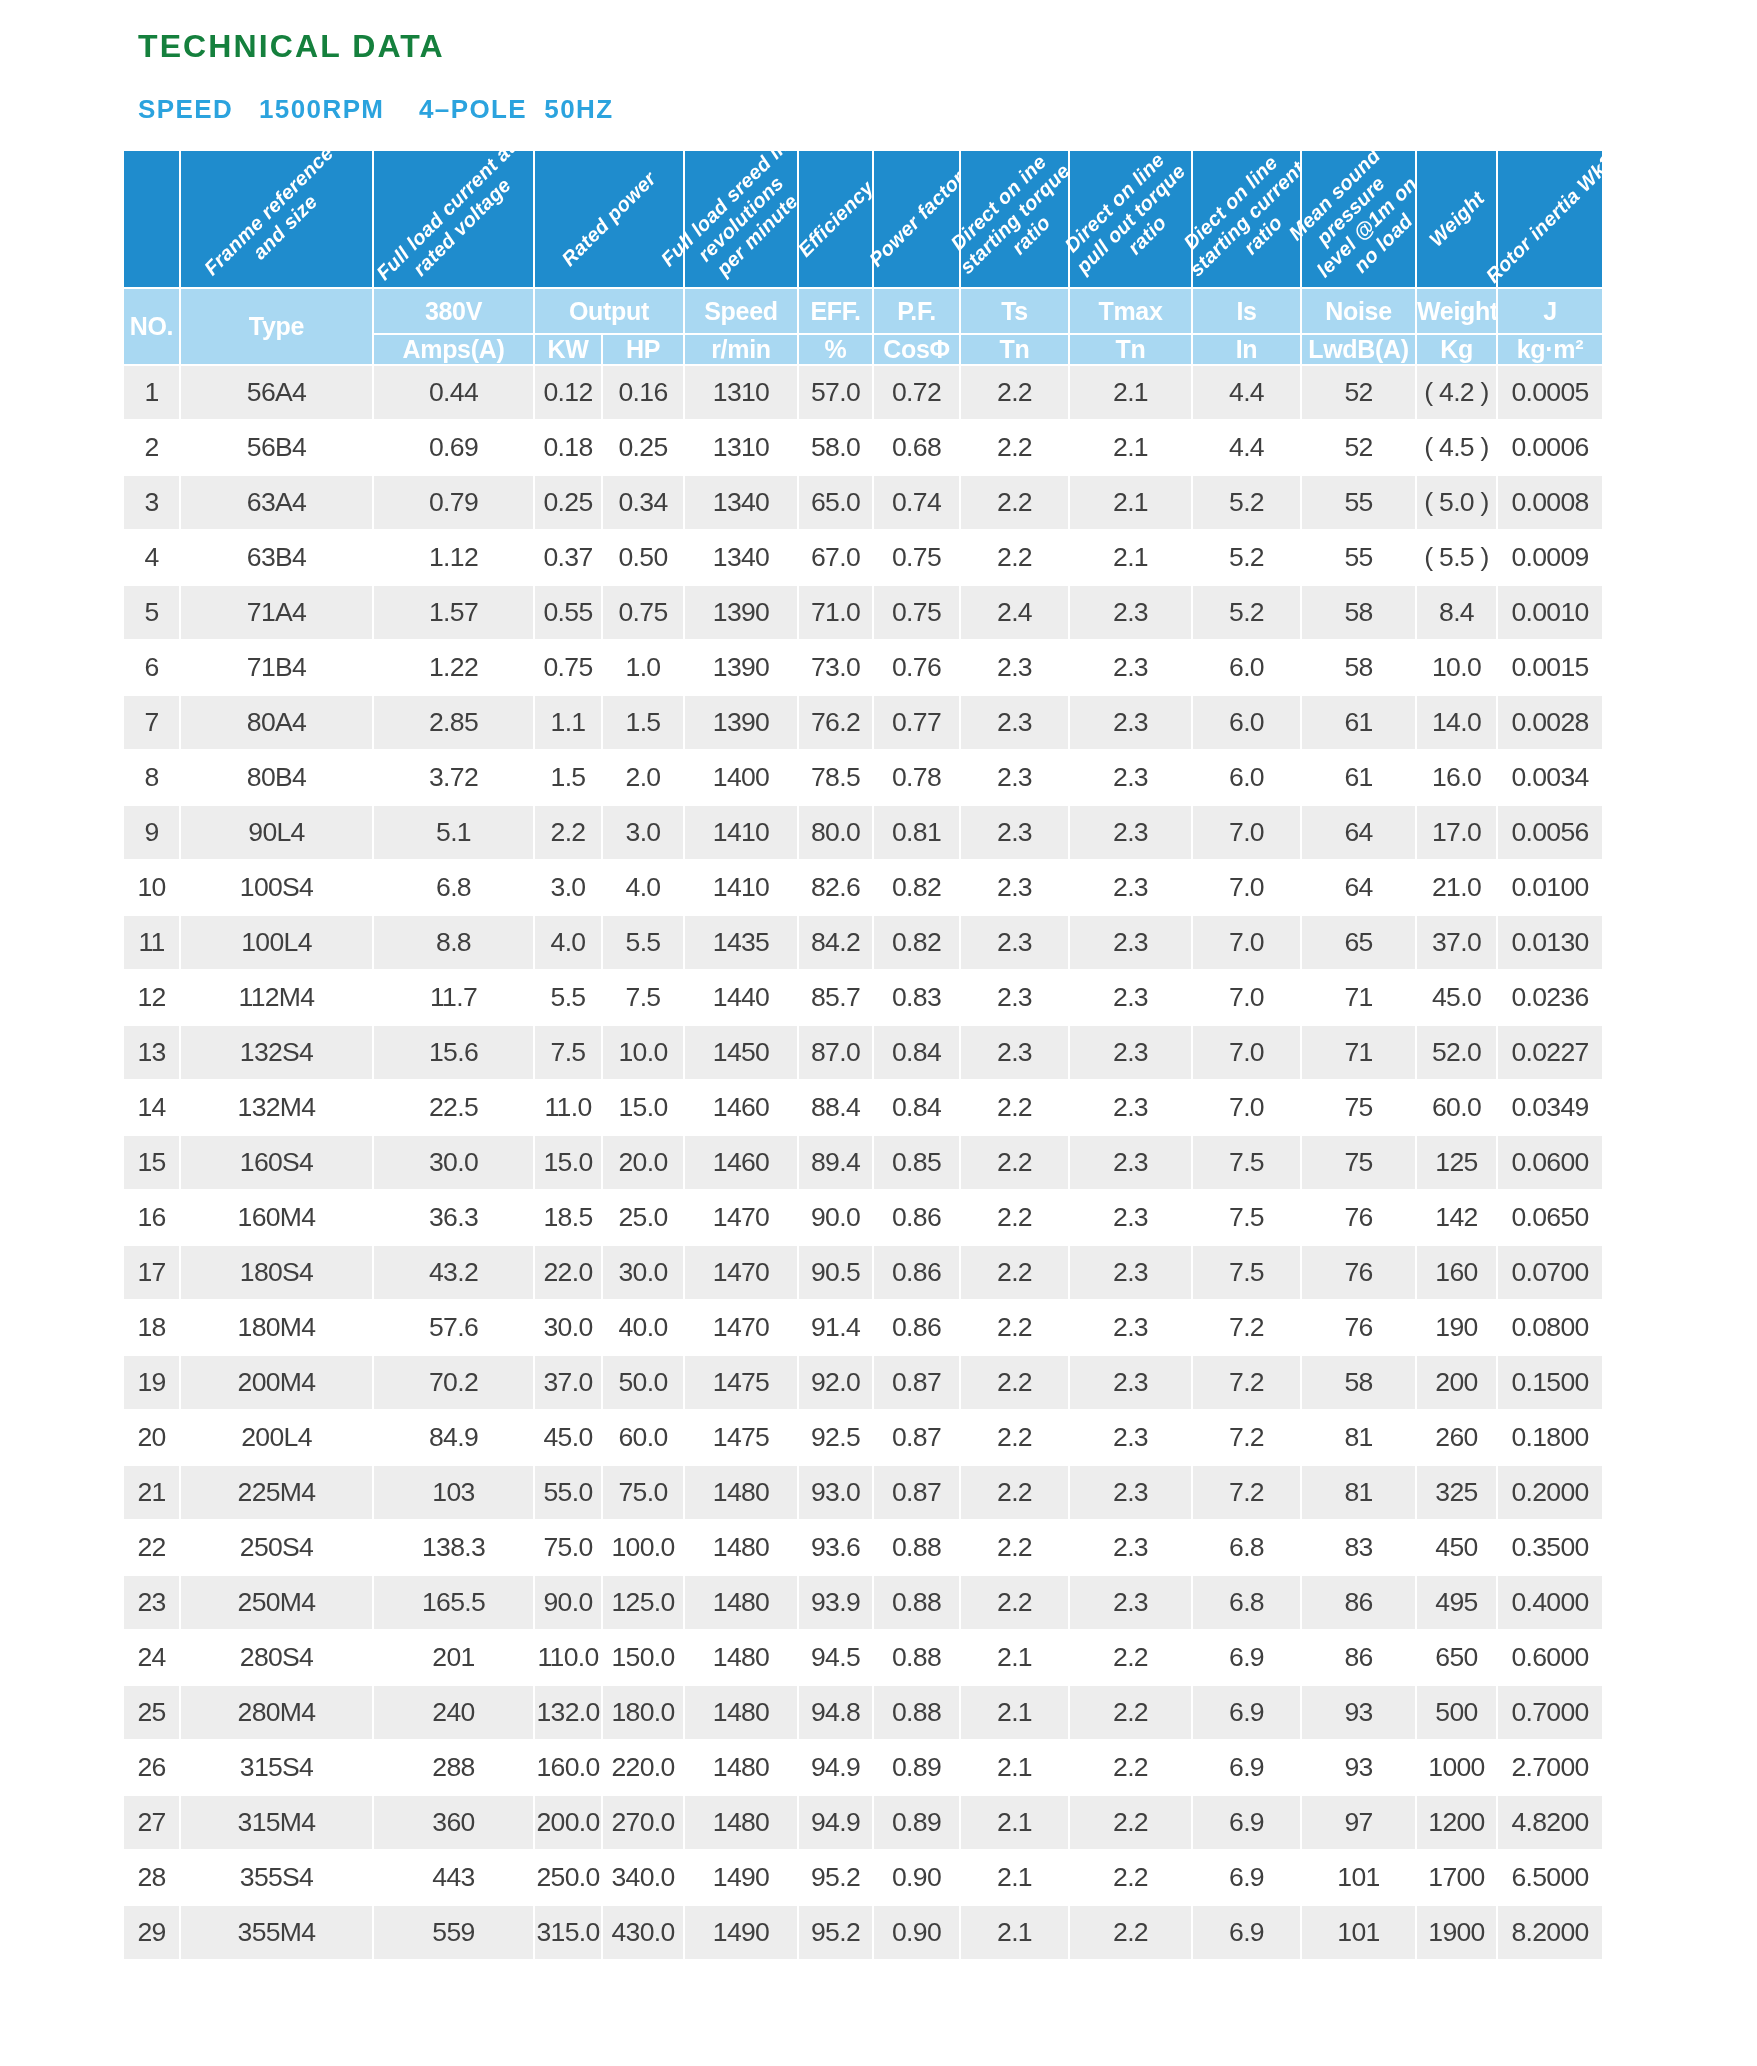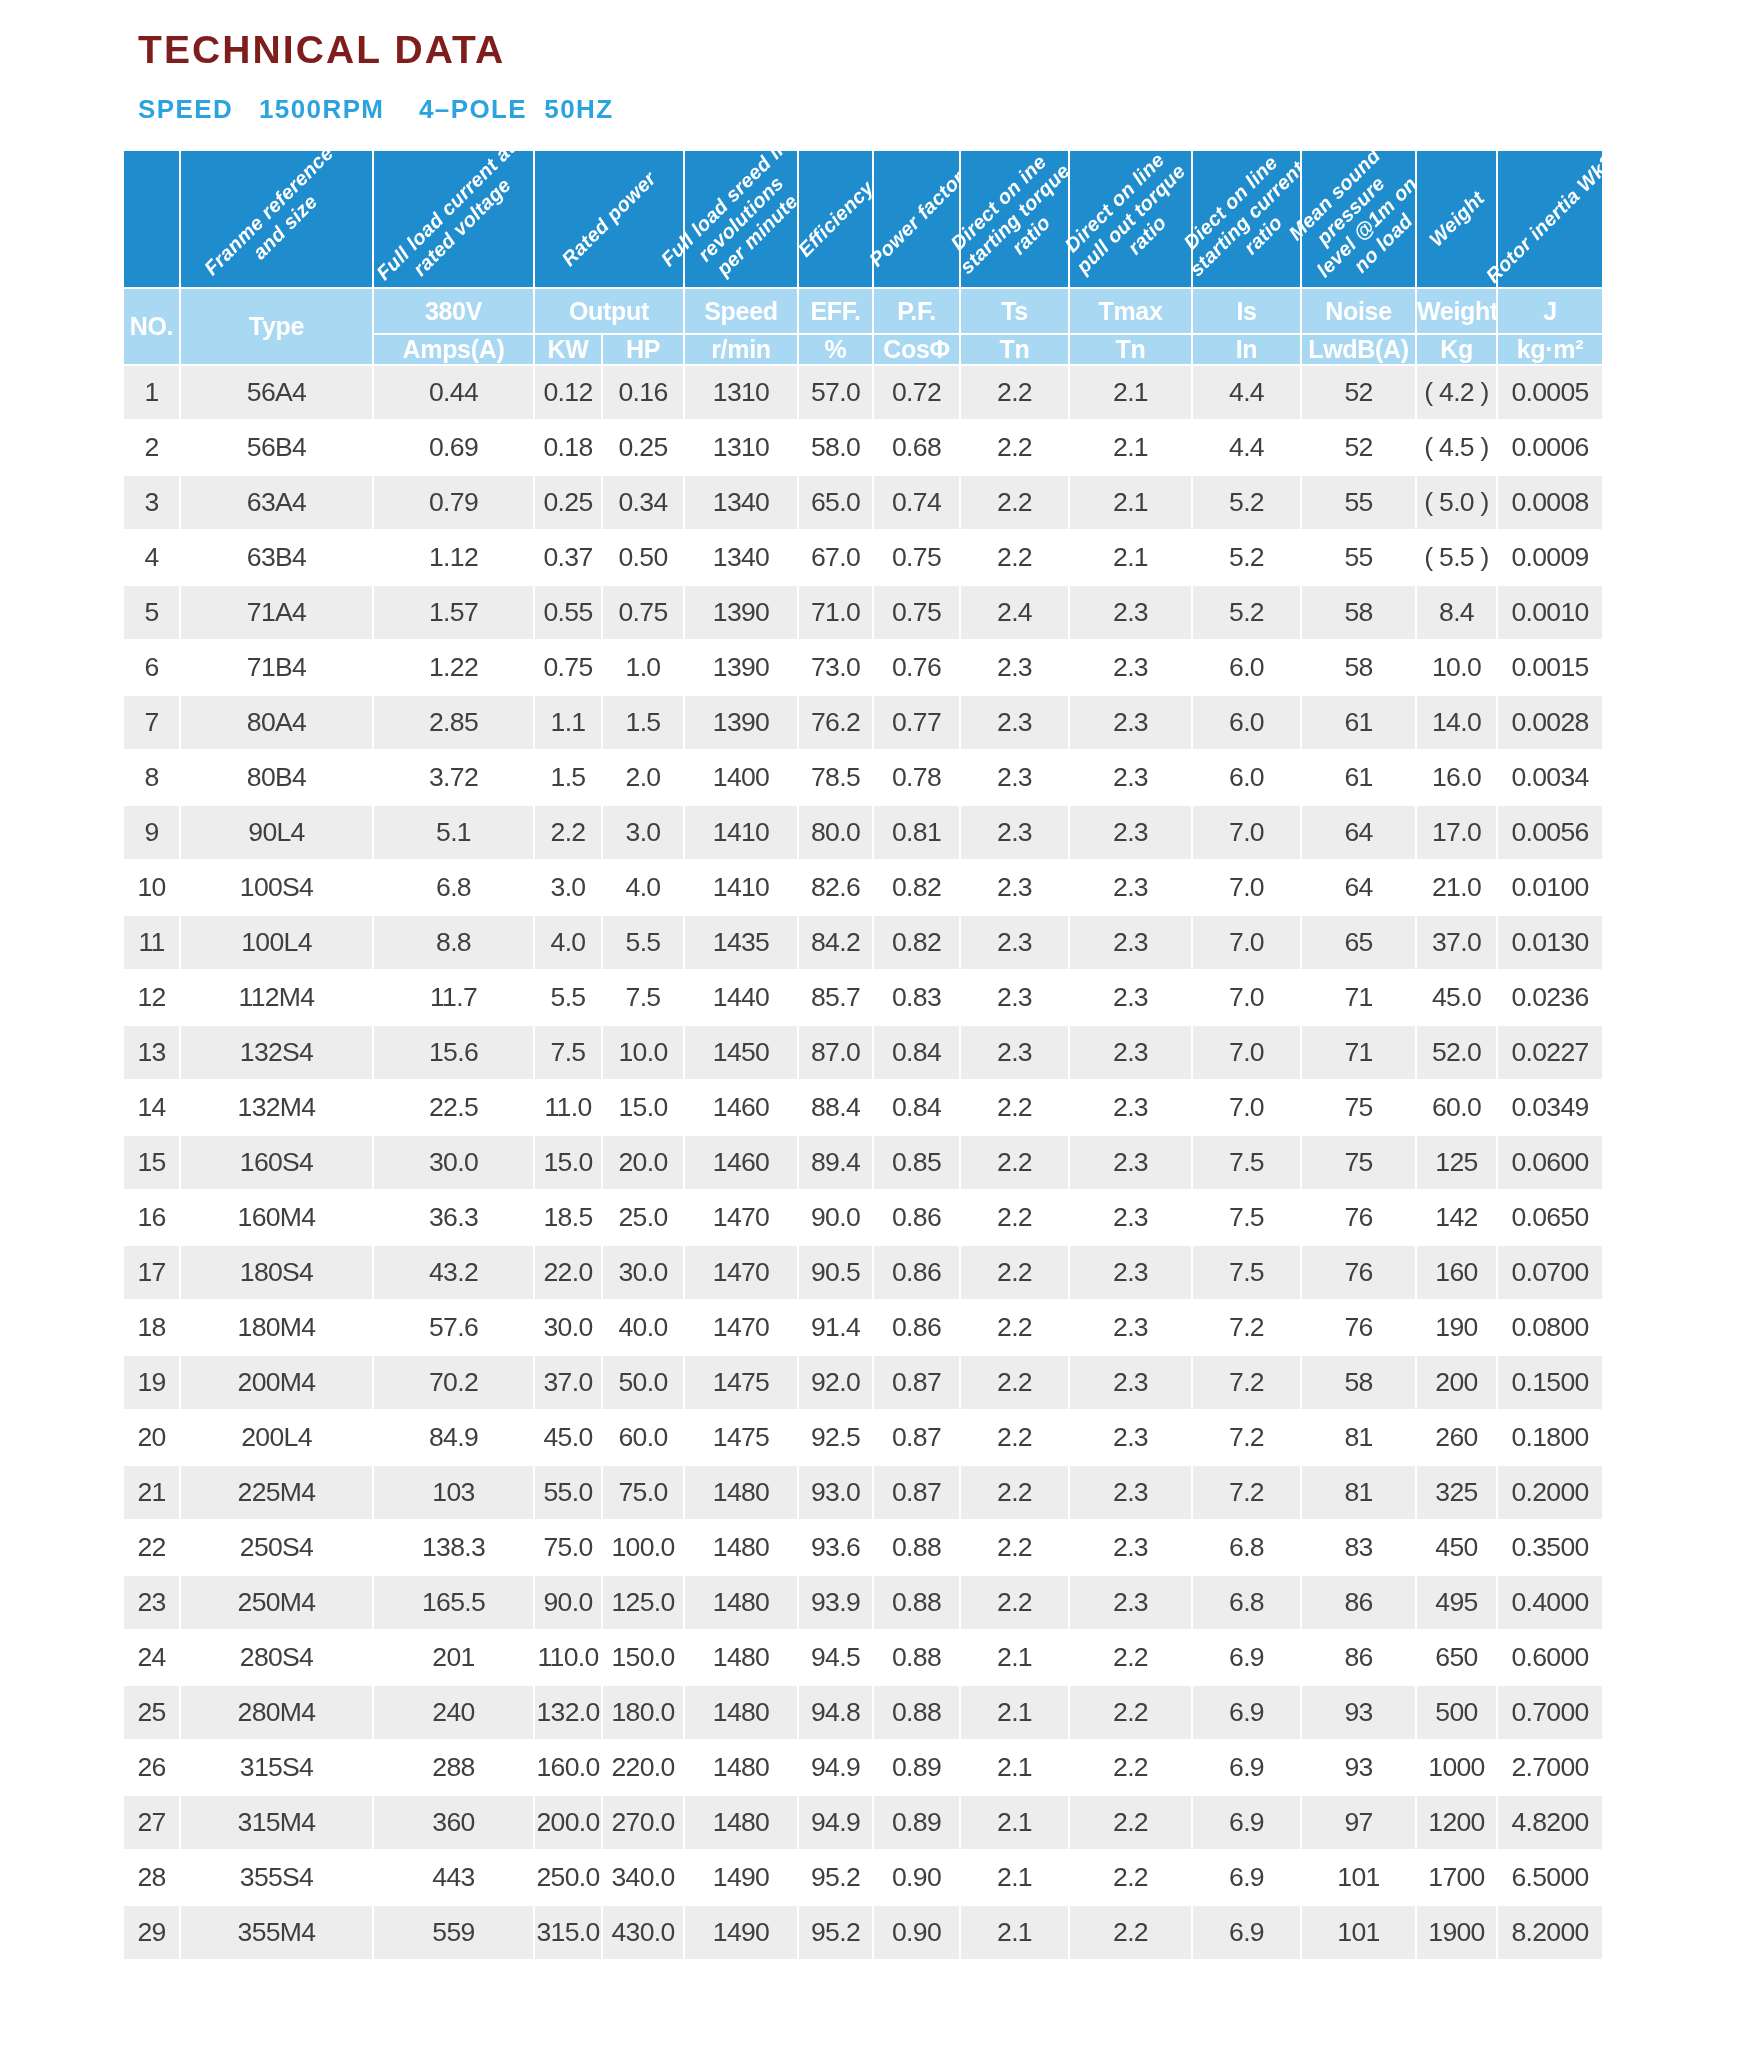--- a/index.html
+++ b/index.html
@@ -2,22 +2,22 @@
 <html style="font-size:11.2px"><head>
 <meta charset="utf-8">
 <style>
   html,body{margin:0;padding:0;background:#ffffff;}
   body{
     width:1757px;height:2066px;position:relative;overflow:hidden;
     font-family:"Liberation Sans", sans-serif;
   }
   .title{
     position:absolute;left:138px;top:28px;
-    font-size:39px;font-weight:bold;letter-spacing:2.1px;
-    color:#7f1d1d;white-space:pre;
+    font-size:32px;font-weight:bold;letter-spacing:2.1px;
+    color:#15803d;white-space:pre;
   }
   .subtitle{
     position:absolute;left:138px;top:94px;
     font-size:26px;font-weight:bold;letter-spacing:1.4px;
     color:#2ba3de;white-space:pre;
   }
   table.data-table{
     position:absolute;left:122px;top:149px;
     border-collapse:collapse;table-layout:fixed;
     width:1482px;

